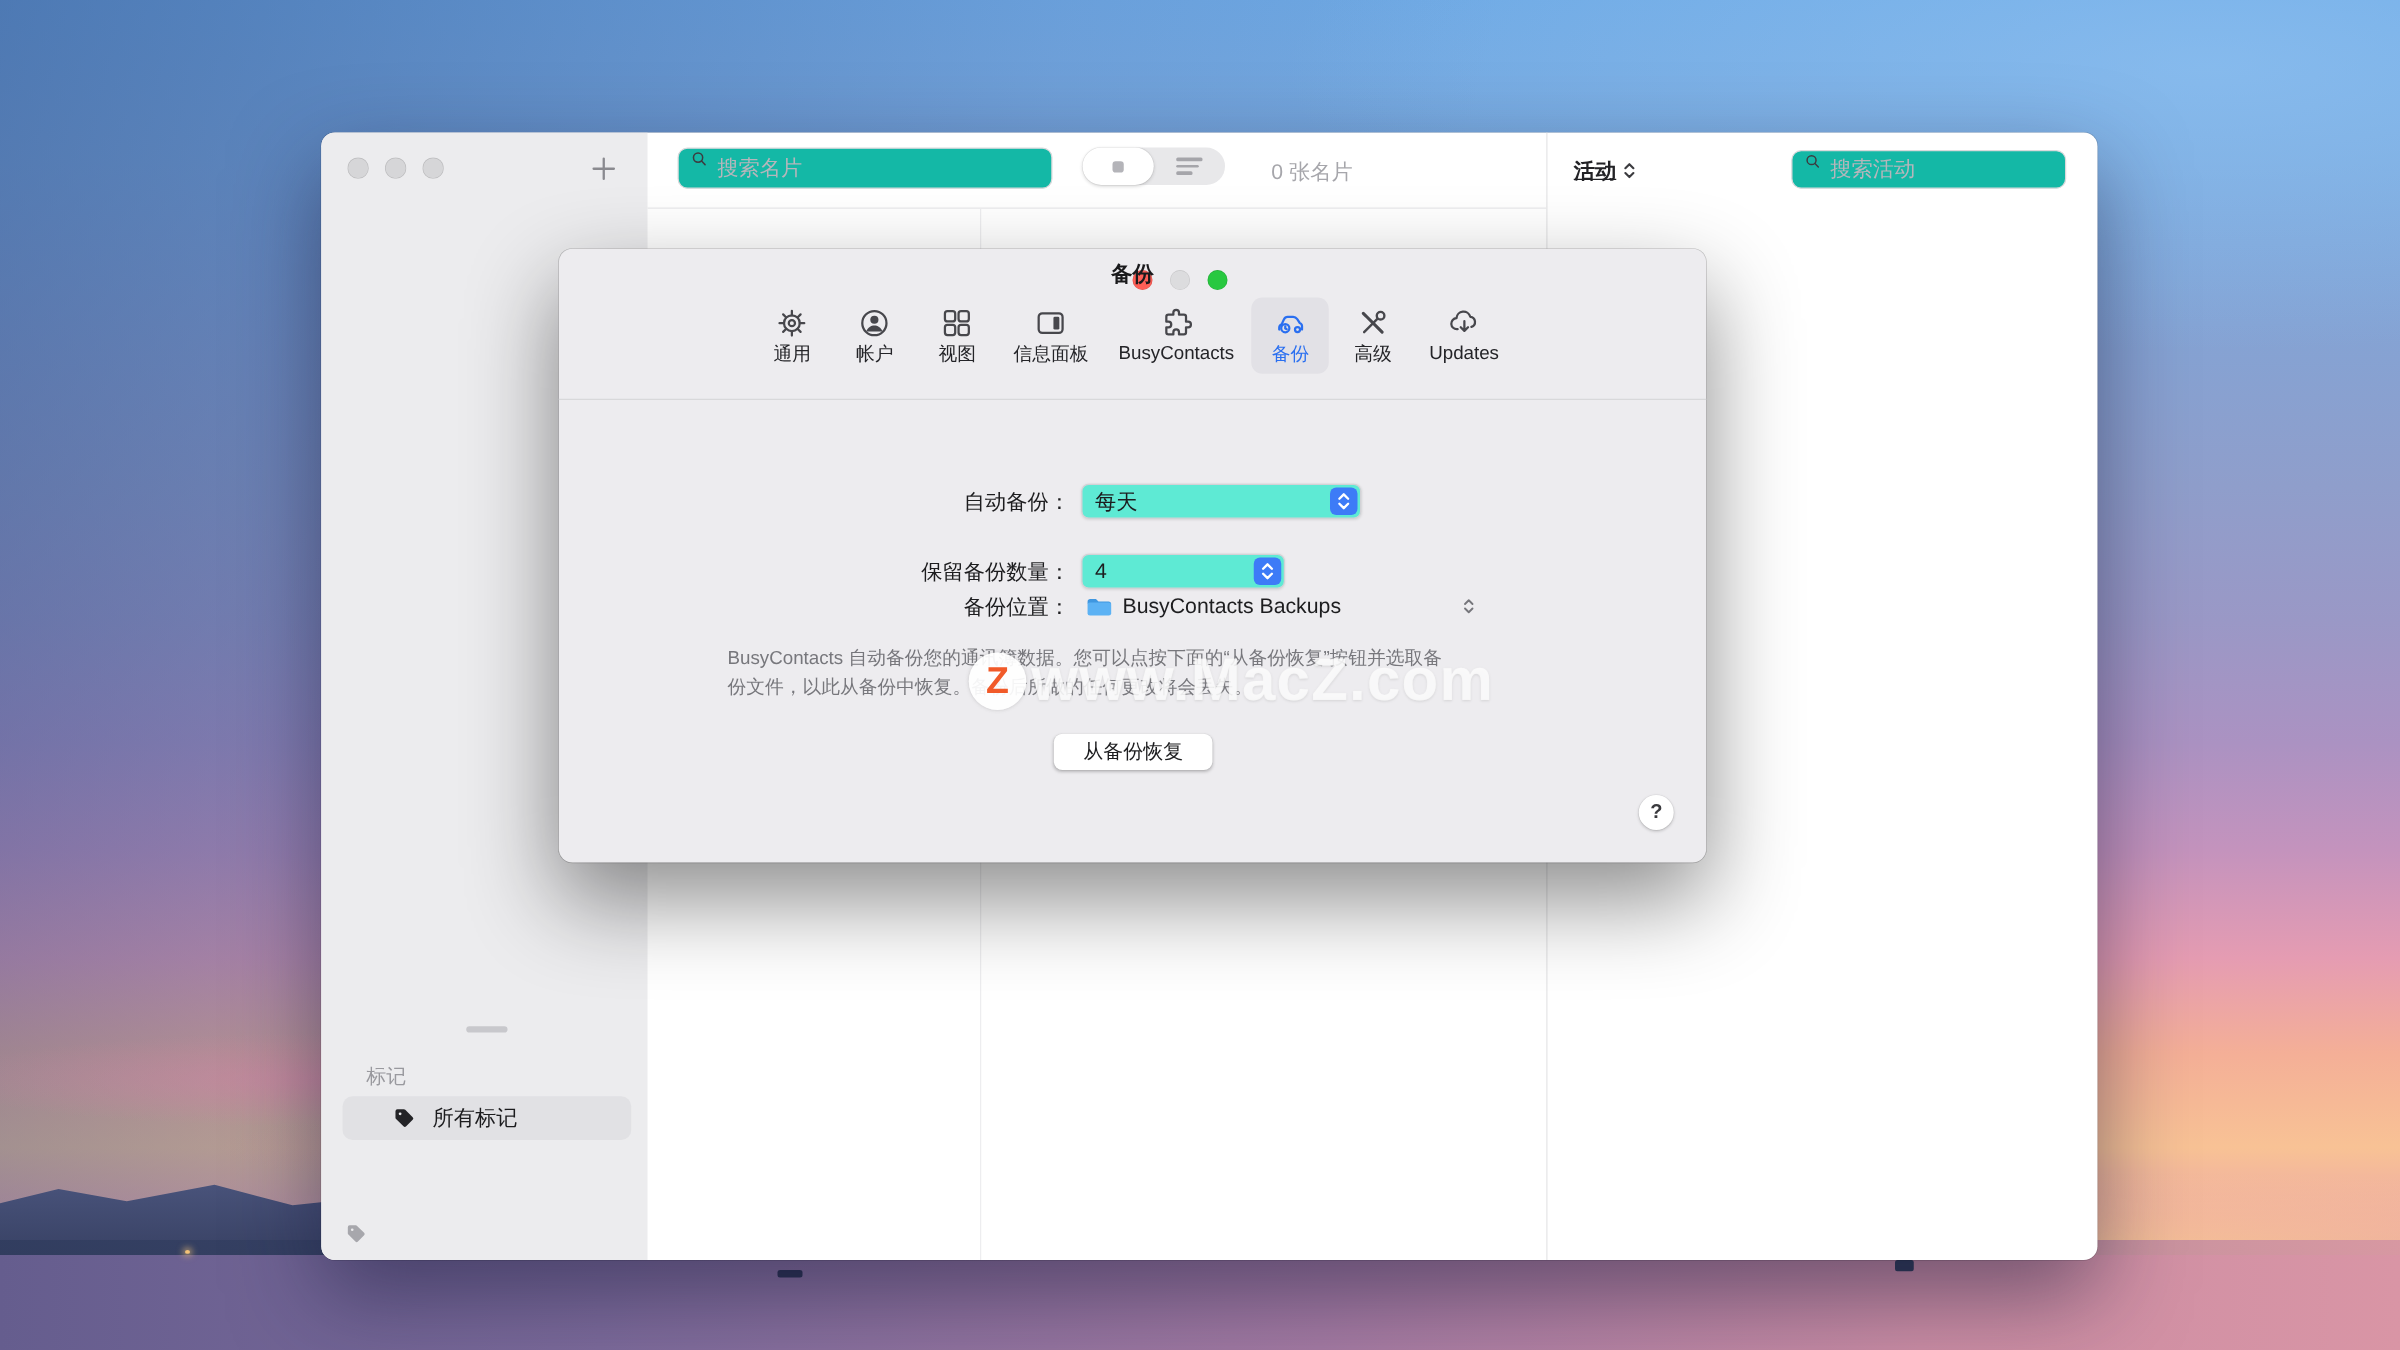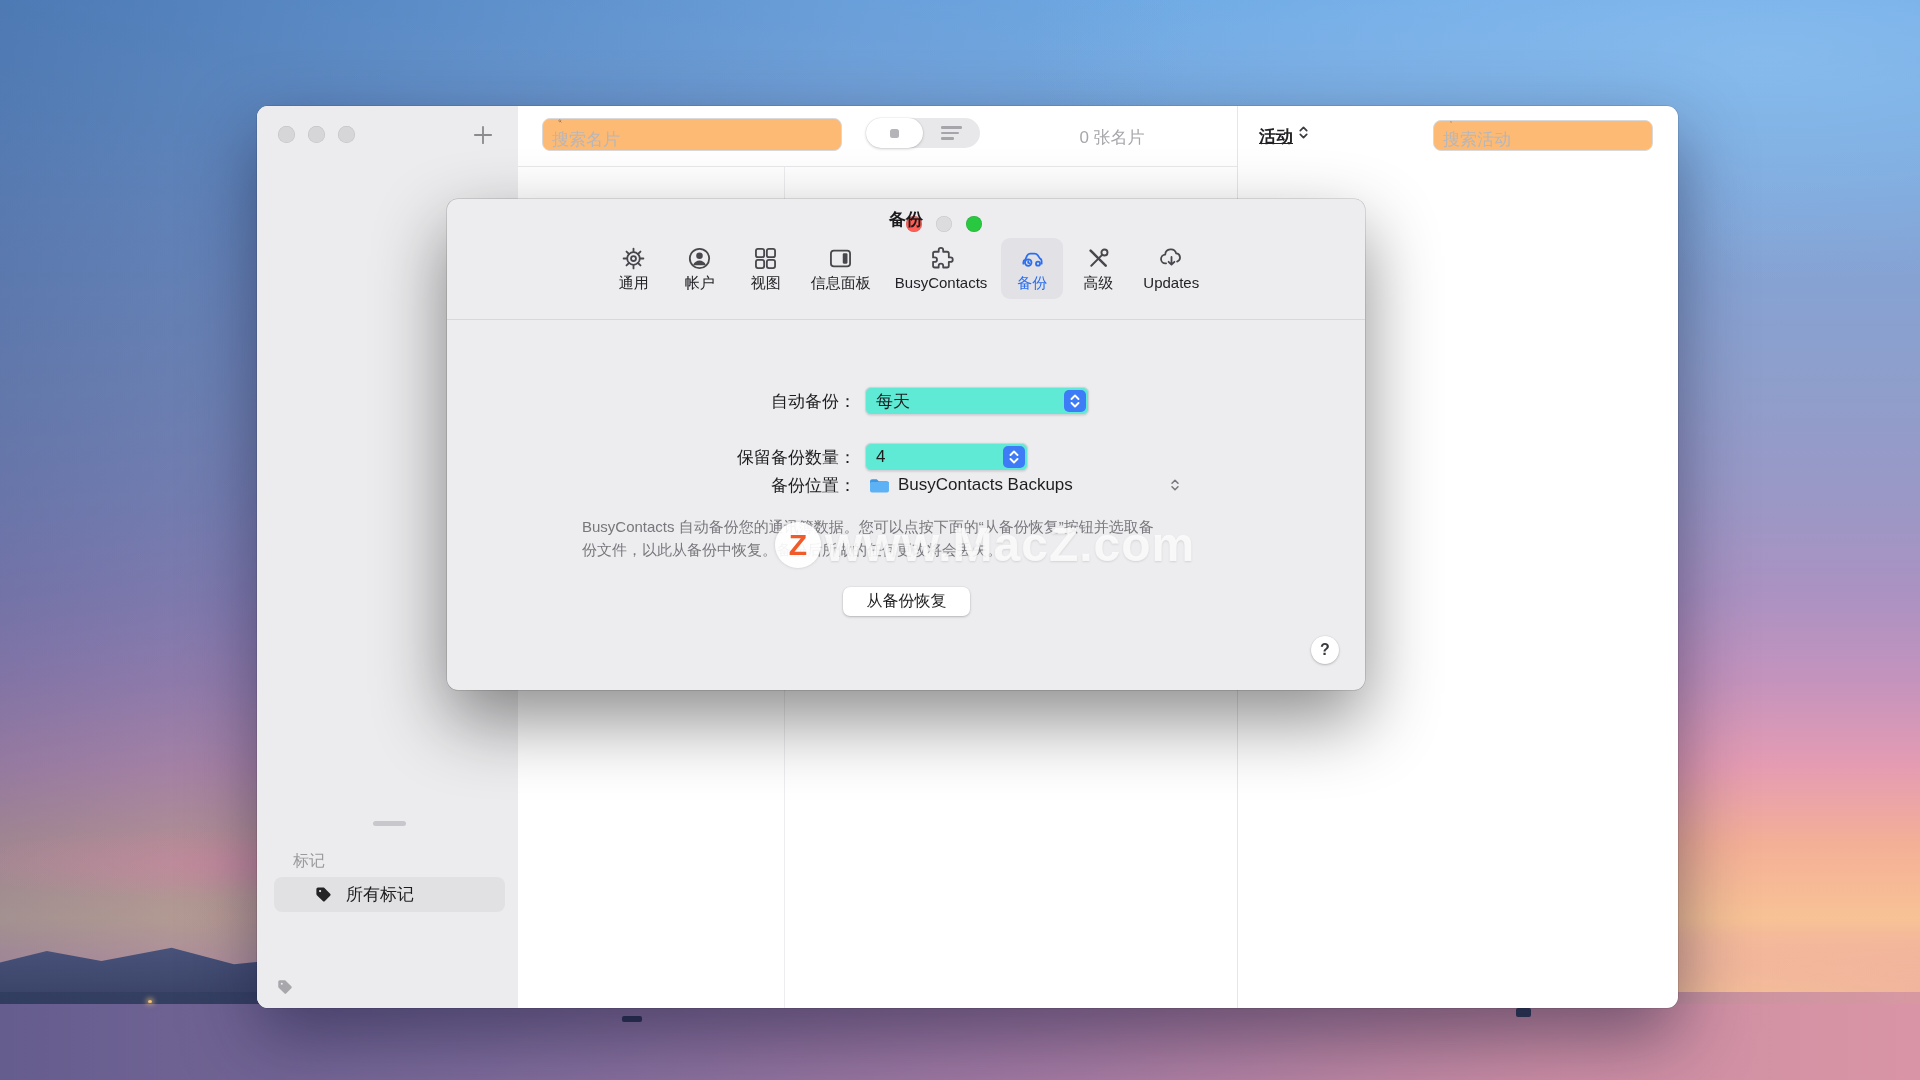--- a/index.html
+++ b/index.html
@@ -34,35 +34,35 @@
     background:#fff; border-radius:11px; overflow:hidden;
     box-shadow:0 28px 70px rgba(22,24,58,.5), 0 0 0 .5px rgba(0,0,0,.18); }
   .sidebar { position:absolute; left:0; top:0; width:261px; height:100%; background:#ececee; }
   .tl { position:absolute; width:17px; height:17px; border-radius:50%; }
   .tl.gray { background:#d6d6d8; box-shadow:inset 0 0 0 .5px rgba(0,0,0,.12); }
   .toolbar-sep { position:absolute; left:261px; top:60px; width:719px; height:1px; background:#e9e9eb; }
   .divider1 { position:absolute; left:527px; top:61px; width:1px; height:841px; background:#ededef; }
   .divider2 { position:absolute; left:980px; top:0; width:1px; height:902px; background:#e6e6e8; }
 
   .add-btn { position:absolute; left:213px; top:16px; width:26px; height:26px; color:#8a8a8f; }
-  .searchfield { position:absolute; background:#fdba74; border:1px solid #d9d9db; border-radius:8px; display:flex; padding:0 9px; gap:7px;flex-direction:column; }
+  .searchfield { position:absolute; background:#14b8a6; border:1px solid #d9d9db; border-radius:8px; display:flex; padding:0 9px; gap:7px; }
   .searchfield input { border:none; outline:none; width:100%; font-size:17px; color:#3c3c40; background:transparent; font-family:inherit; }
   .searchfield input::placeholder { color:#b6b6bb; }
   .sf1 { left:285px; top:12px; width:300px; height:33px; }
   .sf2 { left:1176px; top:14px; width:220px; height:31px; }
 
   .seg { position:absolute; left:609px; top:12px; width:114px; height:30px; background:#e8e8ea; border-radius:15px; display:flex; }
   .seg-left { width:57px; height:30px; background:#fff; border-radius:15px; box-shadow:0 1px 3px rgba(0,0,0,.18), 0 0 0 .5px rgba(0,0,0,.06); display:flex; align-items:center; justify-content:center; }
   .seg-right { width:57px; height:30px; display:flex; align-items:center; justify-content:center; }
   .seg-sq { width:9px; height:9px; border-radius:2.5px; background:#b4b4b9; }
   .seg-lines { display:flex; flex-direction:column; gap:3px; }
   .seg-lines i { display:block; height:2.5px; border-radius:1.2px; background:#a5a5aa; }
 
-  .count { position:absolute; left:760px; top:20px; width:190px; text-align:center; font-size:17px; color:#a6a6ab; }
-  .activity { position:absolute; left:1002px; top:19px; display:flex; gap:5px; font-size:17px; font-weight:bold; color:#222226;text-decoration:underline; }
+  .count { position:absolute; left:760px; top:20px; width:190px; text-align:left; font-size:17px; color:#a6a6ab; }
+  .activity { position:absolute; left:1002px; top:19px; display:flex; align-items:center; gap:5px; font-size:17px; font-weight:bold; color:#222226;text-decoration:underline; }
 
   .handle { position:absolute; left:116px; top:715px; width:33px; height:5px; border-radius:2.5px; background:#c8c8cc; }
   .tags-label { position:absolute; left:36px; top:745px; font-size:16px; color:#99999e; }
   .tag-row { position:absolute; left:17px; top:771px; width:231px; height:35px; background:#e1e1e4; border-radius:8px; display:flex; align-items:center; padding-left:40px; gap:13px; }
   .tag-row .lbl { font-size:17px; color:#1c1c1e; }
   .tag-bottom { position:absolute; left:19px; top:872px; width:18px; height:18px; }
 
   
   .dialog { position:absolute; left:447px; top:199px; width:918px; height:491px;
     background:#edecef; border-radius:11px;

